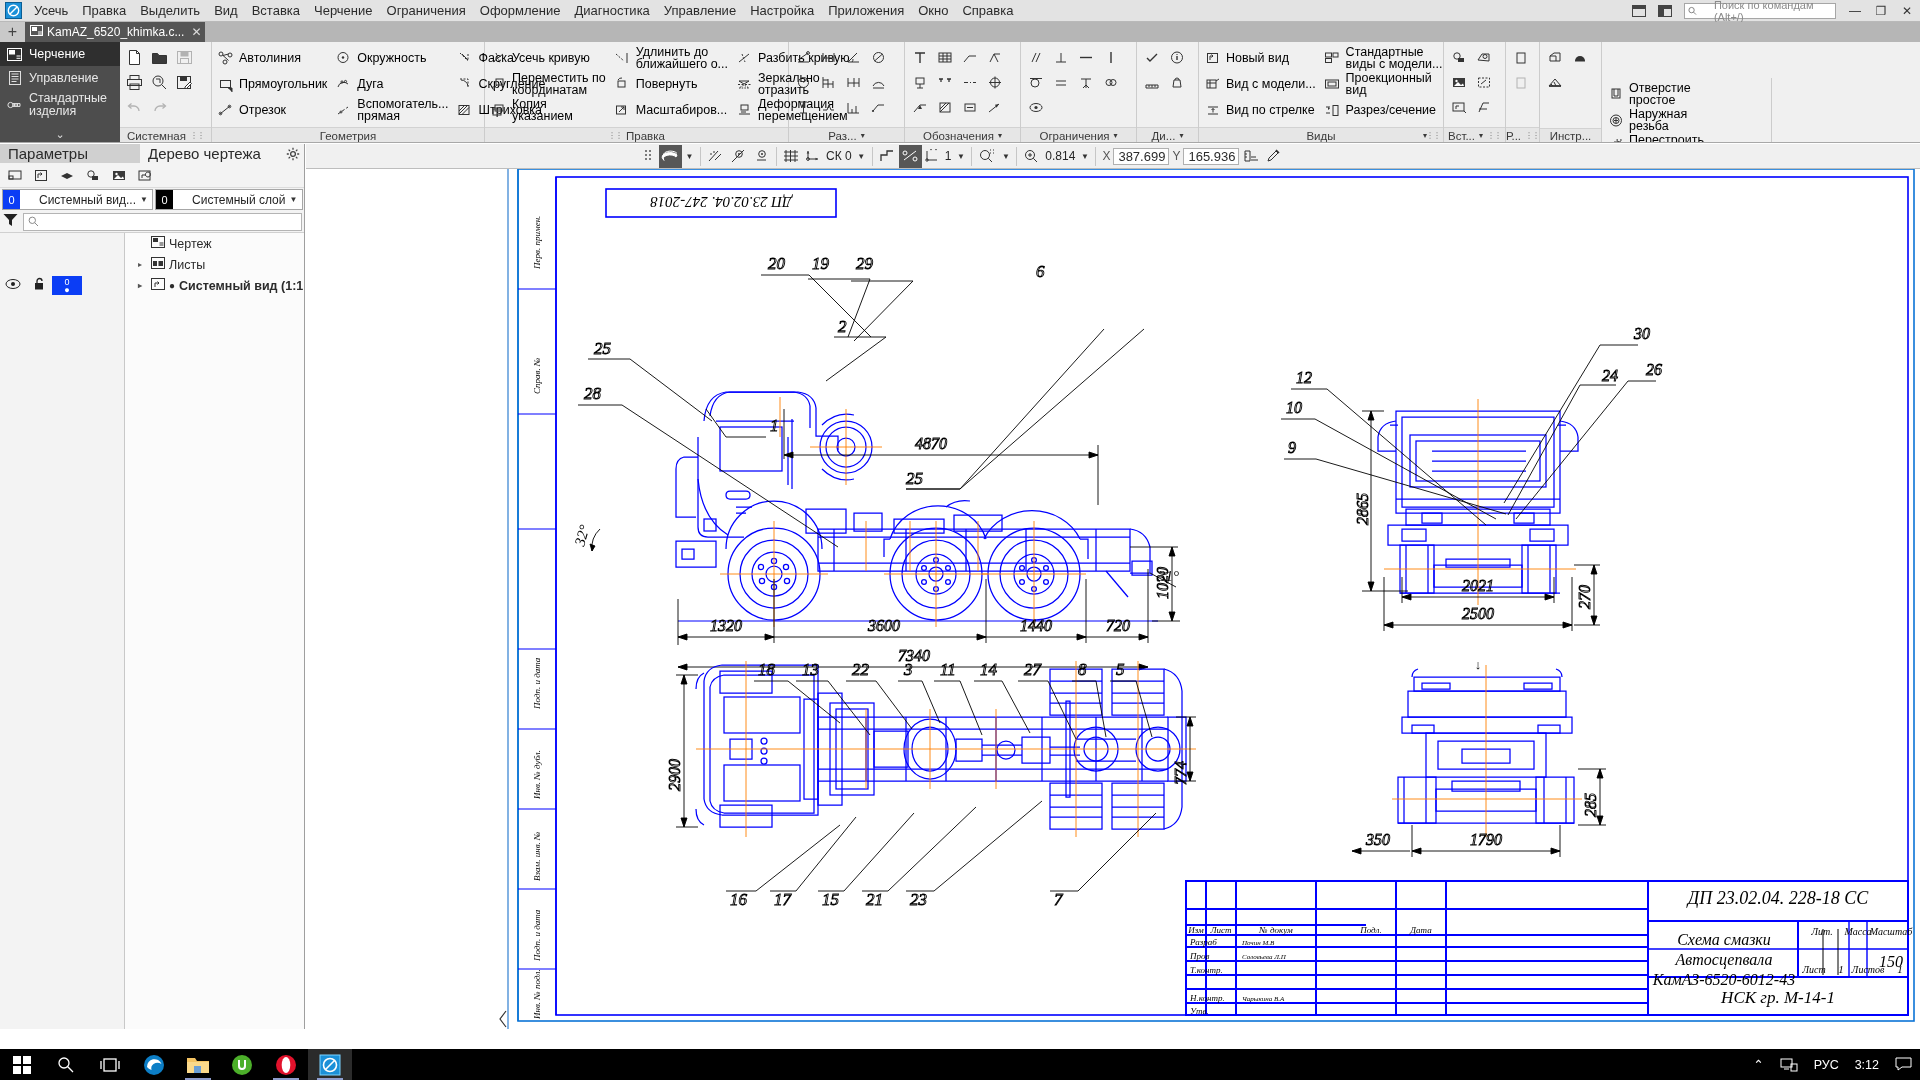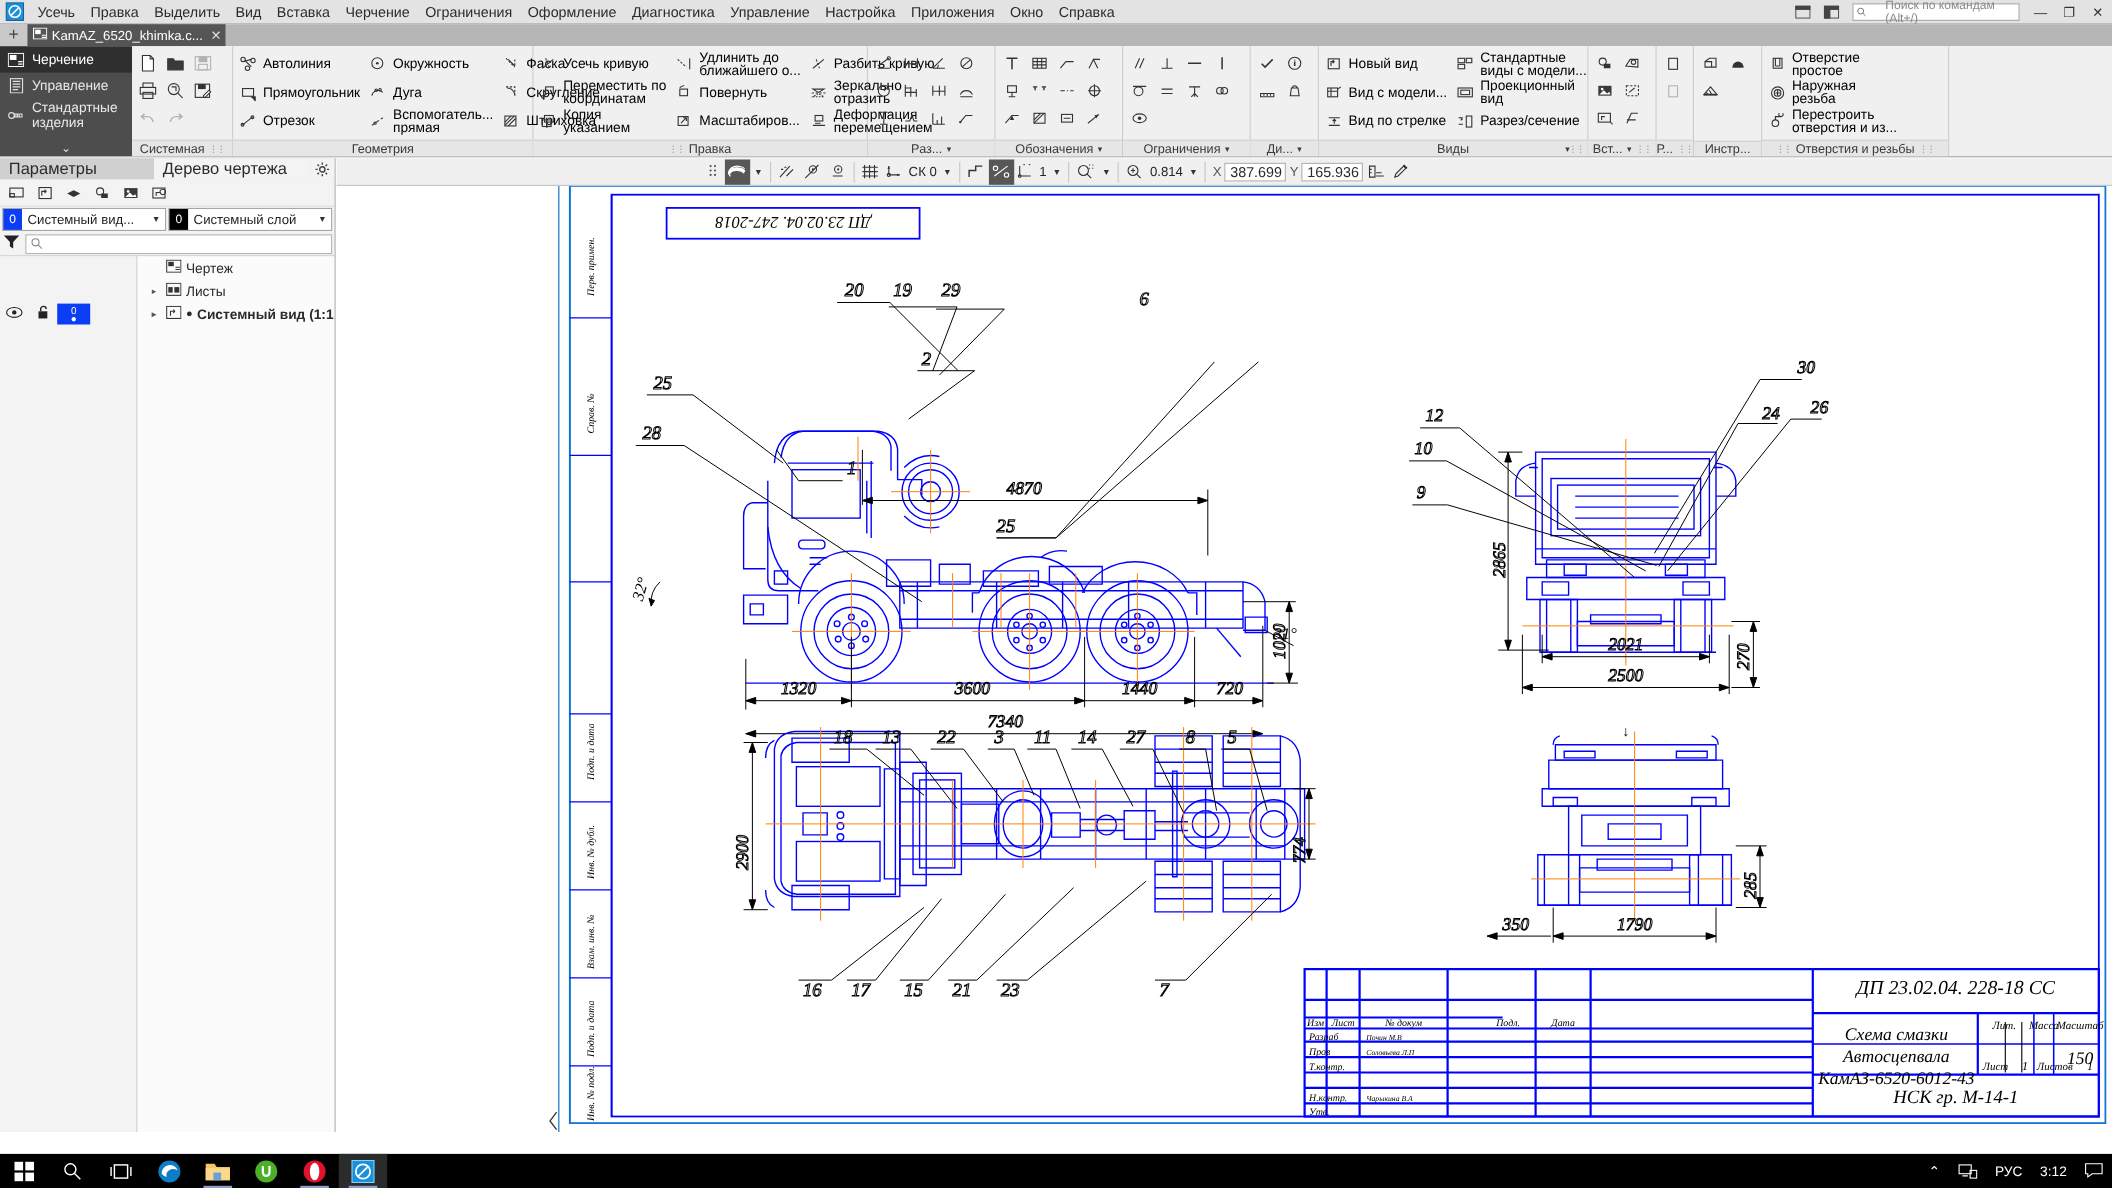--- a/index.html
+++ b/index.html
@@ -86,21 +86,21 @@
   .lp-tab.tree { flex:1; background:#f3f3f3; }
   .lp-gear { width:22px; display:flex; align-items:center; justify-content:center; background:#f3f3f3; }
   .lp-toolrow { height:25px; display:flex; align-items:center; gap:1px; padding-left:2px;
                 background:#f3f3f3; border-bottom:1px solid #dcdcdc; }
   .lp-selects { height:23px; display:flex; align-items:stretch; gap:2px; padding:1px 2px; background:#f3f3f3; }
   .combo { flex:1; display:flex; align-items:center; border:1px solid #a6a6a6; background:#fff; font-size:12px; }
   .combo .sw { width:17px; height:100%; display:flex; align-items:center; justify-content:center;
                color:#fff; font-size:11px; }
   .combo .sw.blue { background:#0b3df5; }
   .combo .sw.black { background:#000; }
-  .combo .ctext { flex:1; padding-left:5px; white-space:nowrap; overflow:hidden; color:#1f1f1f; }
+  .combo .ctext { flex:1; padding-left:19px; white-space:nowrap; overflow:hidden; color:#1f1f1f; }
   .combo .carr { width:16px; text-align:center; font-size:8px; color:#333; }
   .lp-filter { height:22px; display:flex; align-items:center; gap:4px; padding:0 2px;
                background:#f3f3f3; border-bottom:1px solid #d0d0d0; }
   .filterinput { flex:1; height:18px; background:#fff; border:1px solid #b4b4b4;
                  display:flex; align-items:center; padding-left:4px; gap:4px; }
   .lp-split { display:flex; height:calc(100% - 89px); }
   .lp-left { width:125px; background:#f3f3f3; border-right:1px solid #c8c8c8; }
   .lp-right { flex:1; background:#fbfbfb; }
   .treerow { height:21px; display:flex; align-items:center; gap:4px; padding-left:13px; font-size:12.5px; }
   .treerow .tw { width:9px; font-size:8px; color:#555; }
@@ -950,21 +950,21 @@
                 <path d="M4 9 L6 11 M7 7 L9 11" stroke="#333"></path>
               </svg>
             </div>
       </div>
         </div>
       <div class="rgroup-title">
           <span>Инстр...</span>
         </div>
     </div>
 
-    <div class="rgroup" style="width:170px;">
+    <div class="rgroup" style="width:170px;margin-top:36px;">
       <div class="rgroup-body">
         <div class="rcol">
           <div class="ritem two">
               <span class="ico">
                 <svg width="16" height="15" viewBox="0 0 16 15">
                   <rect x="4" y="2" width="8" height="9" fill="none" stroke="#333"></rect>
                   <path d="M6 2 v7 M10 2 v7 M6 9 h4" stroke="#333"></path>
                 </svg>
               </span>
               <span class="t2">

